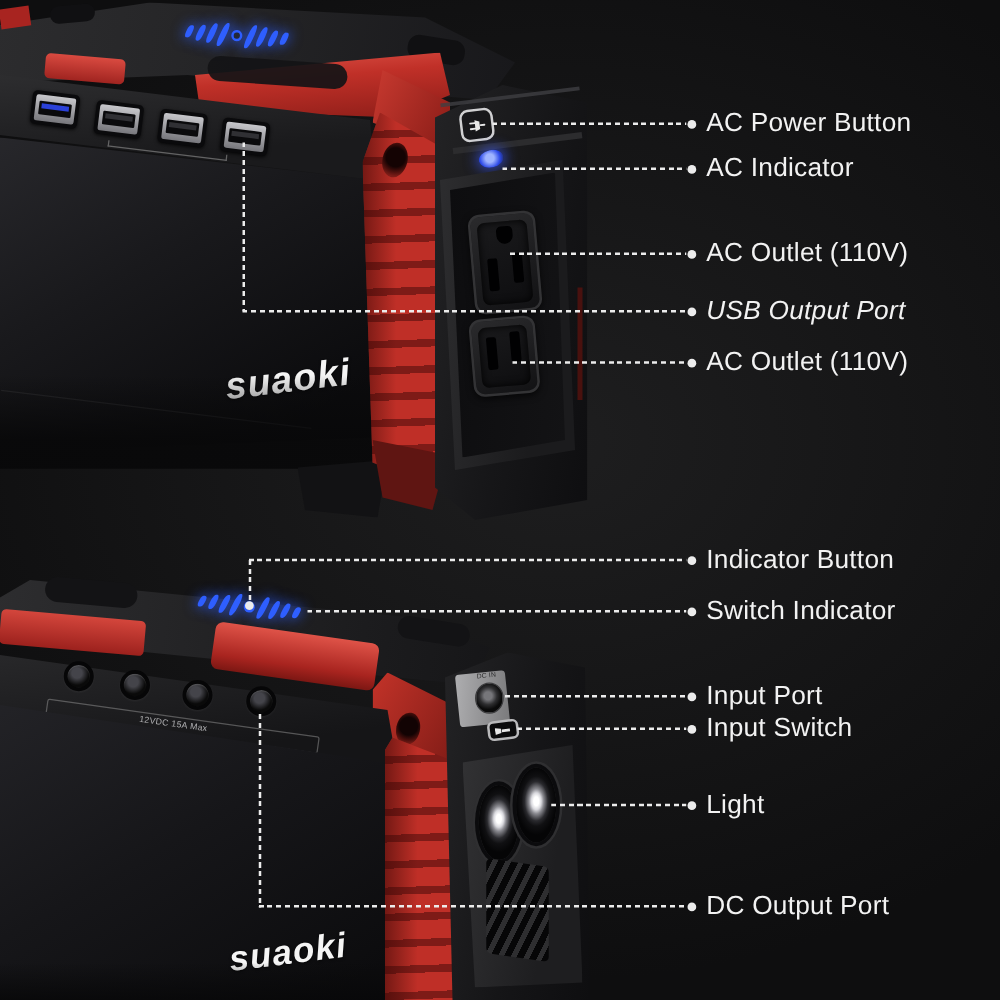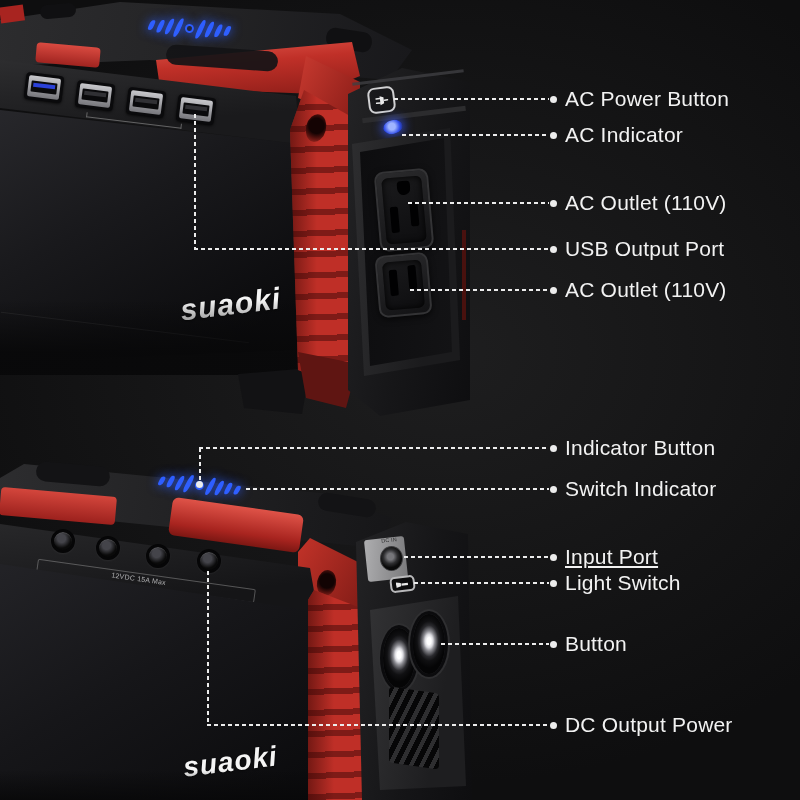--- a/index.html
+++ b/index.html
@@ -280,21 +280,21 @@
     </div>
     <div>
       <div class="dash-h" style="left:408px;top:202px;width:141px;"></div>
       <div class="dot" style="left:550px;top:200px;"></div>
       <div class="callout-label" style="top:203px;">AC Outlet (110V)</div>
     </div>
     <div>
       <div class="dash-v" style="left:194px;top:114px;height:135px;"></div>
       <div class="dash-h" style="left:194px;top:248px;width:355px;"></div>
       <div class="dot" style="left:550px;top:246px;"></div>
-      <div class="callout-label" style="top:249px;">USB Output Port</div>
+      <div class="callout-label" style="top:249px;font-style:italic;">USB Output Port</div>
     </div>
     <div>
       <div class="dash-h" style="left:410px;top:289px;width:139px;"></div>
       <div class="dot" style="left:550px;top:287px;"></div>
       <div class="callout-label" style="top:290px;">AC Outlet (110V)</div>
     </div>
   </div>
 
   <div>
     <div>
@@ -305,33 +305,33 @@
       <div class="callout-label" style="top:448px;">Indicator Button</div>
     </div>
     <div>
       <div class="dash-h" style="left:246px;top:488px;width:303px;"></div>
       <div class="dot" style="left:550px;top:486px;"></div>
       <div class="callout-label" style="top:489px;">Switch Indicator</div>
     </div>
     <div>
       <div class="dash-h" style="left:404px;top:556px;width:145px;"></div>
       <div class="dot" style="left:550px;top:554px;"></div>
-      <div class="callout-label" style="top:557px;text-decoration:underline;">Input Port</div>
+      <div class="callout-label" style="top:557px;">Input Port</div>
     </div>
     <div>
       <div class="dash-h" style="left:414px;top:582px;width:135px;"></div>
       <div class="dot" style="left:550px;top:580px;"></div>
-      <div class="callout-label" style="top:583px;">Light Switch</div>
+      <div class="callout-label" style="top:583px;">Input Switch</div>
     </div>
     <div>
       <div class="dash-h" style="left:441px;top:643px;width:108px;"></div>
       <div class="dot" style="left:550px;top:641px;"></div>
-      <div class="callout-label" style="top:644px;">Button</div>
+      <div class="callout-label" style="top:644px;">Light</div>
     </div>
     <div>
       <div class="dash-v" style="left:207px;top:571px;height:155px;"></div>
       <div class="dash-h" style="left:207px;top:724px;width:342px;"></div>
       <div class="dot" style="left:550px;top:722px;"></div>
-      <div class="callout-label" style="top:725px;">DC Output Power</div>
+      <div class="callout-label" style="top:725px;">DC Output Port</div>
     </div>
   </div>
 
 </div>
 
 </body></html>

